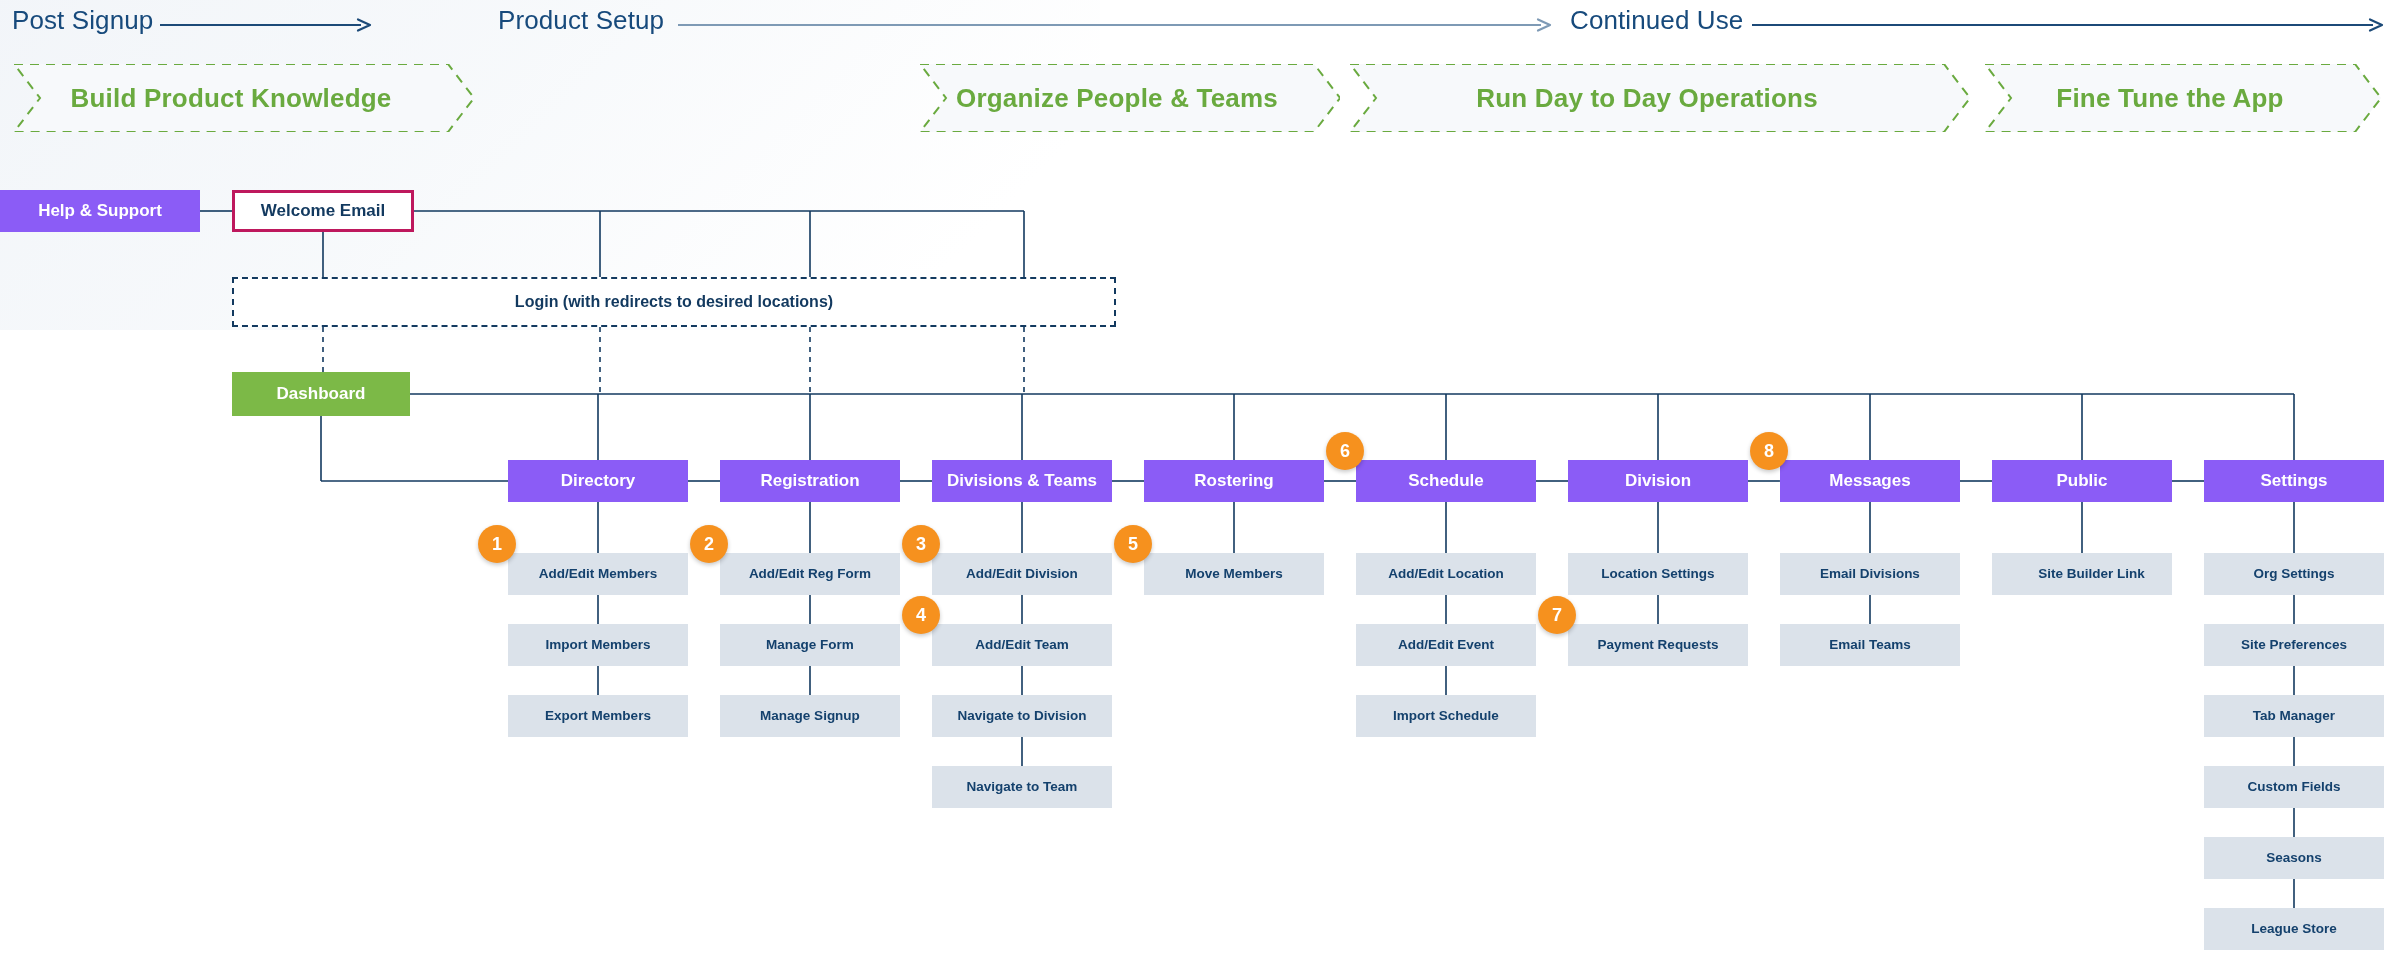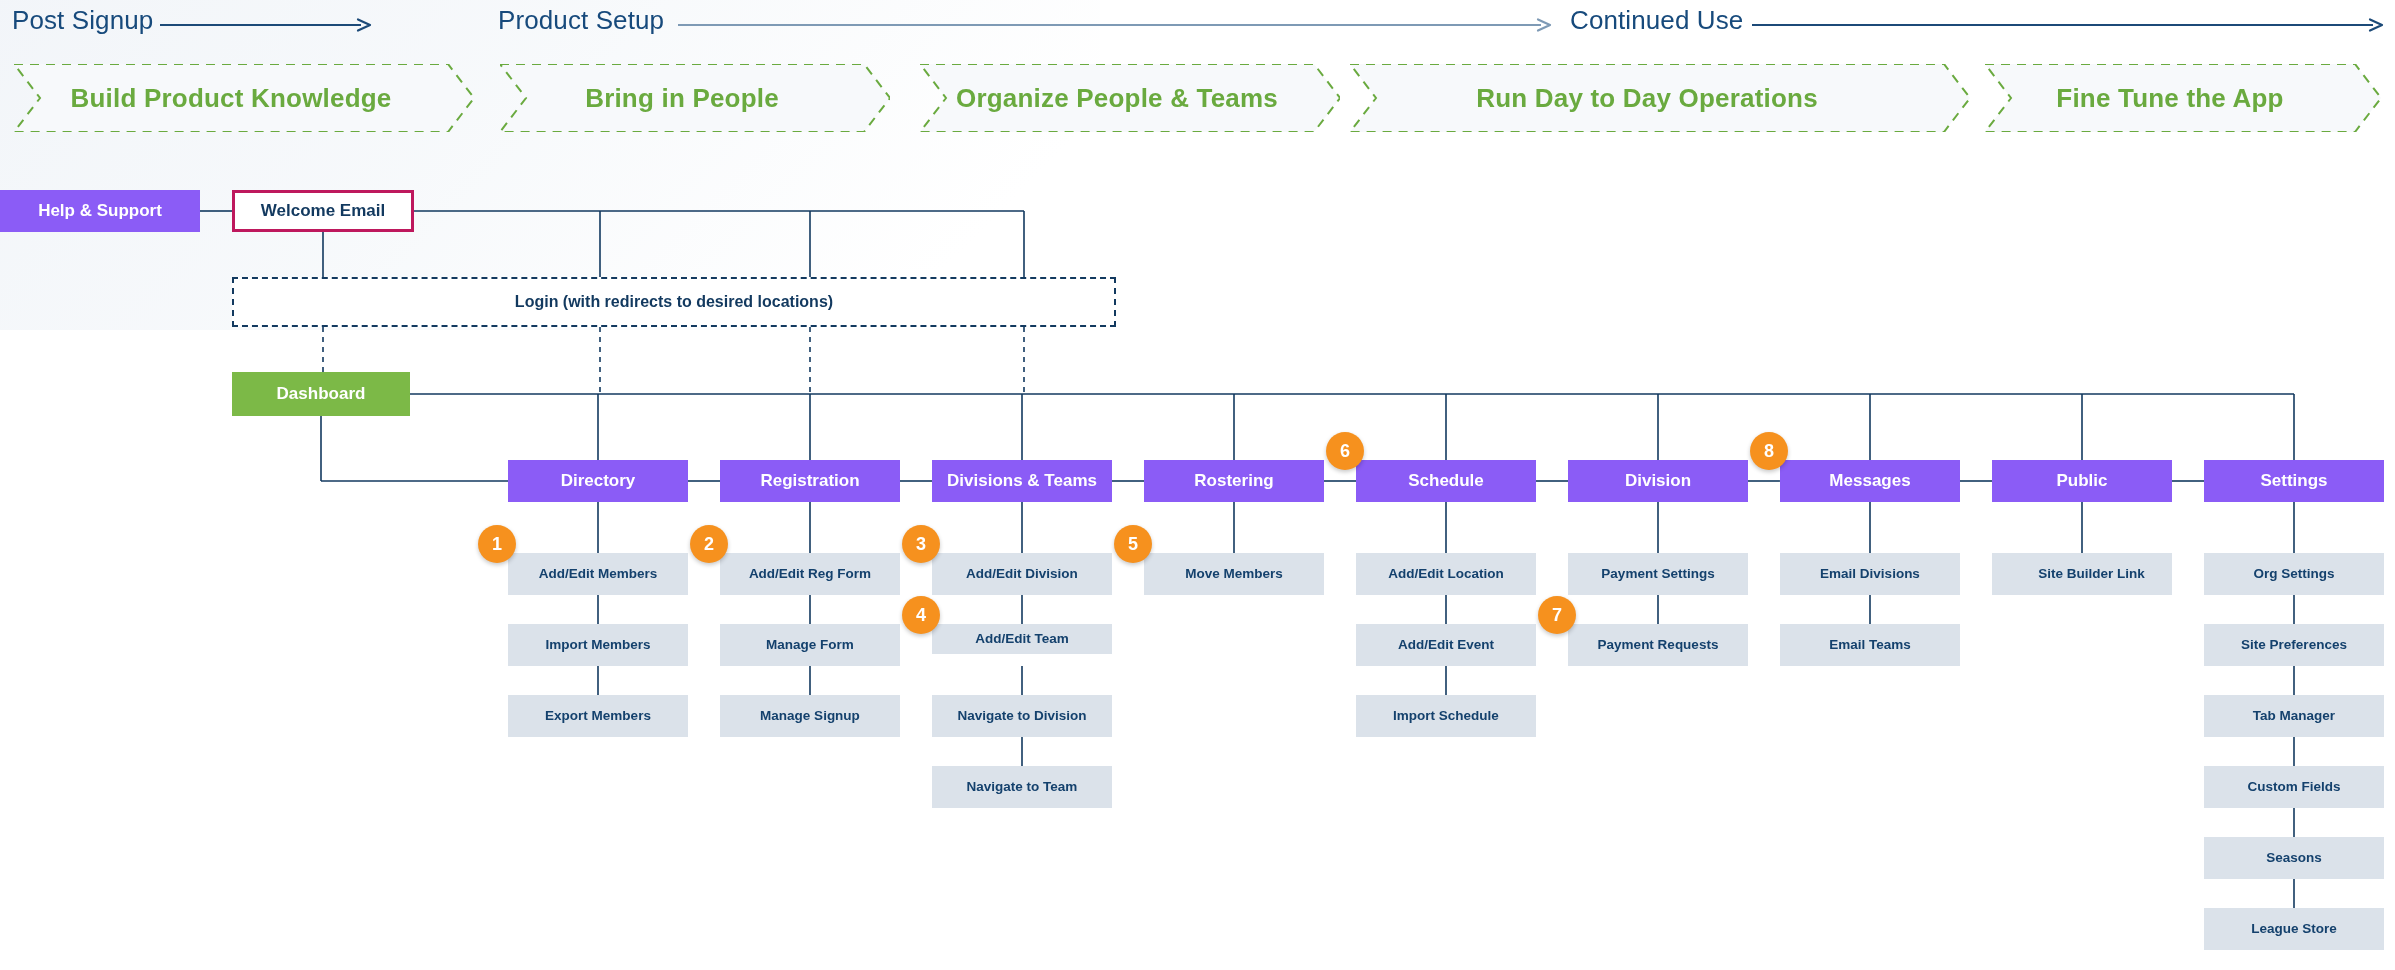--- a/index.html
+++ b/index.html
@@ -153,26 +153,20 @@
         </svg>
       </div>
     </div>
 
   <div class="stage-band">
       <div class="chev" style="left: 14px; width: 460px;">
         <svg width="460" height="68" viewBox="0 0 460 68">
           <polygon points="0,0 434,0 460,34 434,68 0,68 26,34" fill="#f7f9fb" stroke="#6aaa3f" stroke-width="2" stroke-dasharray="9 7"></polygon>
         </svg>
         <span class="chev-text">Build Product Knowledge</span>
-      </div>
-      <div class="chev" style="left: 500px; width: 390px;">
-        <svg width="390" height="68" viewBox="0 0 390 68">
-          <polygon points="0,0 364,0 390,34 364,68 0,68 26,34" fill="#f7f9fb" stroke="#6aaa3f" stroke-width="2" stroke-dasharray="9 7"></polygon>
-        </svg>
-        <span class="chev-text">Bring in People</span>
       </div>
       <div class="chev" style="left: 920px; width: 420px;">
         <svg width="420" height="68" viewBox="0 0 420 68">
           <polygon points="0,0 394,0 420,34 394,68 0,68 26,34" fill="#f7f9fb" stroke="#6aaa3f" stroke-width="2" stroke-dasharray="9 7"></polygon>
         </svg>
         <span class="chev-text">Organize People &amp; Teams</span>
       </div>
       <div class="chev" style="left: 1350px; width: 620px;">
         <svg width="620" height="68" viewBox="0 0 620 68">
           <polygon points="0,0 594,0 620,34 594,68 0,68 26,34" fill="#f7f9fb" stroke="#6aaa3f" stroke-width="2" stroke-dasharray="9 7"></polygon>
@@ -288,21 +282,21 @@
       <div class="node node-sub" style="left: 720px; top: 695px; width: 180px; height: 42px;">
         <span>Manage Signup</span>
       </div>
       <div class="node node-dark" style="left: 932px; top: 460px; width: 180px; height: 42px;">
         <span>Divisions &amp; Teams</span>
       </div>
       <div class="node node-sub" style="left: 932px; top: 553px; width: 180px; height: 42px;">
         <span>Add/Edit Division</span>
       </div>
       <div class="badge" style="left: 902px; top: 525px;">3</div>
-      <div class="node node-sub" style="left: 932px; top: 624px; width: 180px; height: 30px;">
+      <div class="node node-sub" style="left: 932px; top: 624px; width: 180px; height: 42px;">
         <span>Add/Edit Team</span>
       </div>
       <div class="badge" style="left: 902px; top: 596px;">4</div>
       <div class="node node-sub" style="left: 932px; top: 695px; width: 180px; height: 42px;">
         <span>Navigate to Division</span>
       </div>
       <div class="node node-sub" style="left: 932px; top: 766px; width: 180px; height: 42px;">
         <span>Navigate to Team</span>
       </div>
       <div class="node node-dark" style="left: 1144px; top: 460px; width: 180px; height: 42px;">
@@ -322,21 +316,21 @@
       <div class="node node-sub" style="left: 1356px; top: 624px; width: 180px; height: 42px;">
         <span>Add/Edit Event</span>
       </div>
       <div class="node node-sub" style="left: 1356px; top: 695px; width: 180px; height: 42px;">
         <span>Import Schedule</span>
       </div>
       <div class="node node-dark" style="left: 1568px; top: 460px; width: 180px; height: 42px;">
         <span>Division</span>
       </div>
       <div class="node node-sub" style="left: 1568px; top: 553px; width: 180px; height: 42px;">
-        <span>Payment Settings</span>
+        <span>Location Settings</span>
       </div>
       <div class="node node-sub" style="left: 1568px; top: 624px; width: 180px; height: 42px;">
         <span>Payment Requests</span>
       </div>
       <div class="badge" style="left: 1538px; top: 596px;">7</div>
       <div class="node node-dark" style="left: 1780px; top: 460px; width: 180px; height: 42px;">
         <span>Messages</span>
       </div>
       <div class="badge" style="left: 1750px; top: 432px;">8</div>
       <div class="node node-sub" style="left: 1780px; top: 553px; width: 180px; height: 42px;">

